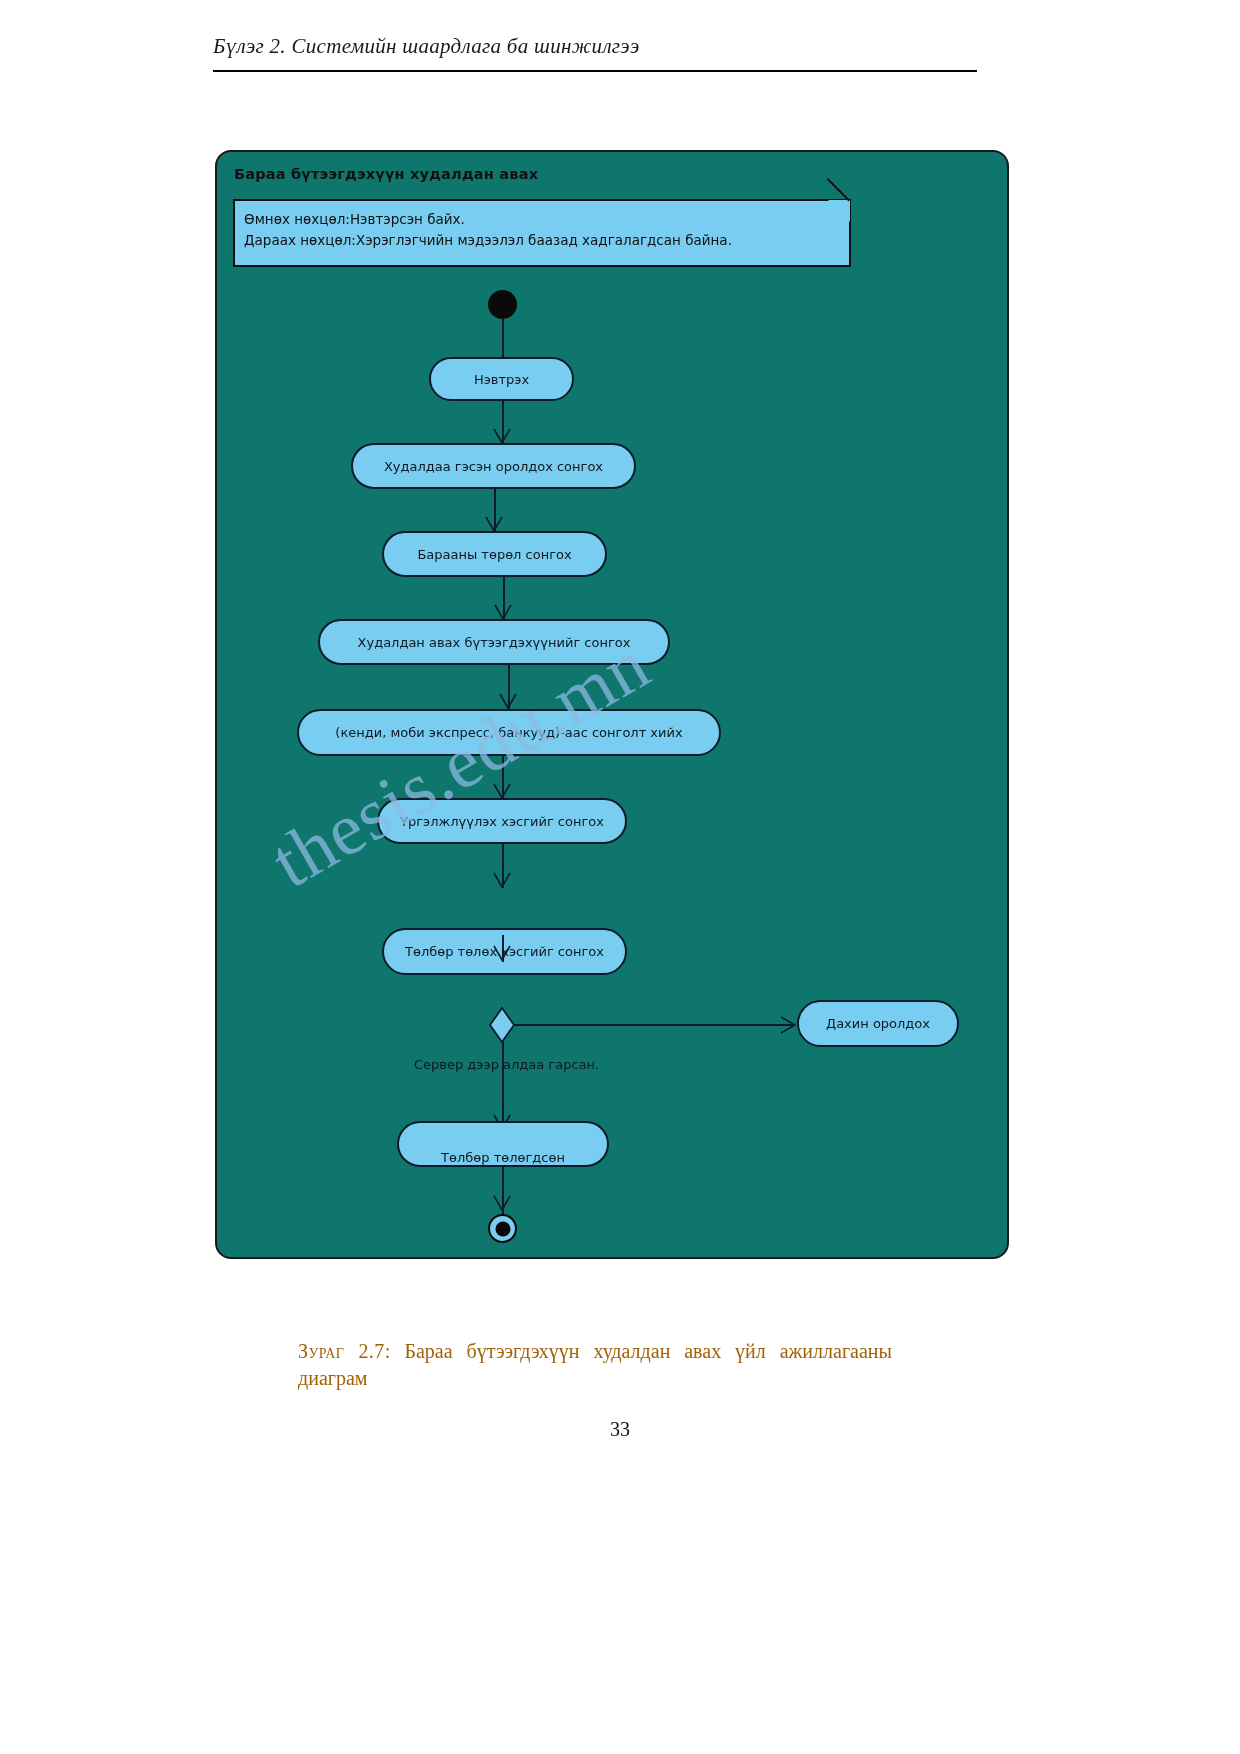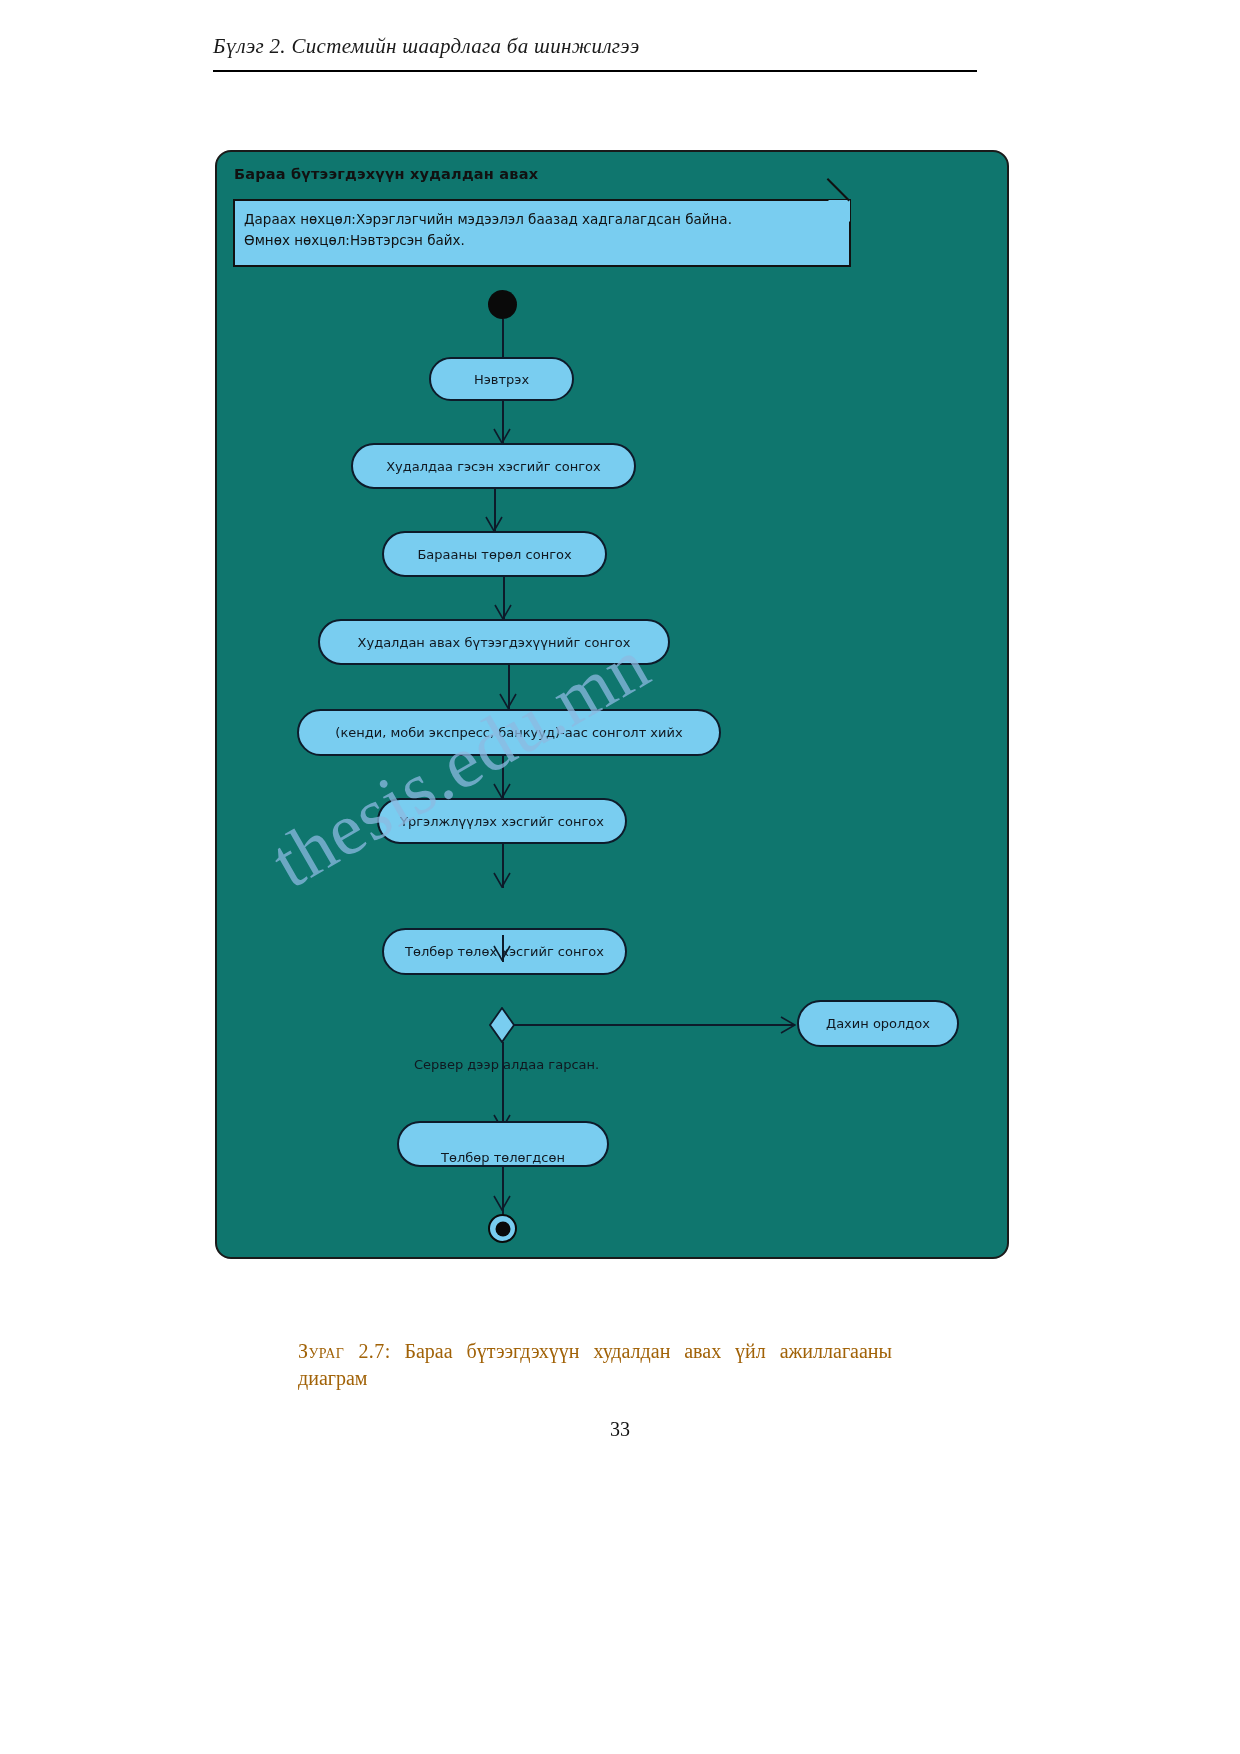--- a/index.html
+++ b/index.html
@@ -154,43 +154,43 @@
   <div class="header-rule"></div>
 
   <div class="diagram">
 
     <div class="diagram-title">Бараа бүтээгдэхүүн худалдан авах</div>
 
     <div class="note">
       <div class="note-fold"></div>
       <div class="note-fold-line"></div>
       <div class="note-body">
+        <div class="note-line">Өмнөх нөхцөл:Нэвтэрсэн байх.</div>
         <div class="note-line">Дараах нөхцөл:Хэрэглэгчийн мэдээлэл баазад хадгалагдсан байна.</div>
-        <div class="note-line">Өмнөх нөхцөл:Нэвтэрсэн байх.</div>
       </div>
     </div>
 
     <div class="start-node" style="left:271px;top:138px;"></div>
 
     <div class="vline" style="left:284.5px;top:167px;height:58px;"></div>
     <svg class="arrow-down" style="left:276px;top:206px;" viewBox="0 0 18 16">
       <path d="M1 1 L9 15 L17 1" fill="none" stroke="#0d1b2a" stroke-width="1.6"></path>
     </svg>
 
     <div class="node" style="left:212px;top:205px;width:145px;height:44px;">
       <span>Нэвтрэх</span>
     </div>
 
     <div class="vline" style="left:284.5px;top:249px;height:42px;"></div>
     <svg class="arrow-down" style="left:276px;top:276px;" viewBox="0 0 18 16">
       <path d="M1 1 L9 15 L17 1" fill="none" stroke="#0d1b2a" stroke-width="1.6"></path>
     </svg>
 
     <div class="node" style="left:134px;top:291px;width:285px;height:46px;">
-      <span>Худалдаа гэсэн хэсгийг сонгох</span>
+      <span>Худалдаа гэсэн оролдох сонгох</span>
     </div>
 
     <div class="vline" style="left:276.5px;top:337px;height:42px;"></div>
     <svg class="arrow-down" style="left:268px;top:364px;" viewBox="0 0 18 16">
       <path d="M1 1 L9 15 L17 1" fill="none" stroke="#0d1b2a" stroke-width="1.6"></path>
     </svg>
 
     <div class="node" style="left:165px;top:379px;width:225px;height:46px;">
       <span>Барааны төрөл сонгох</span>
     </div>

